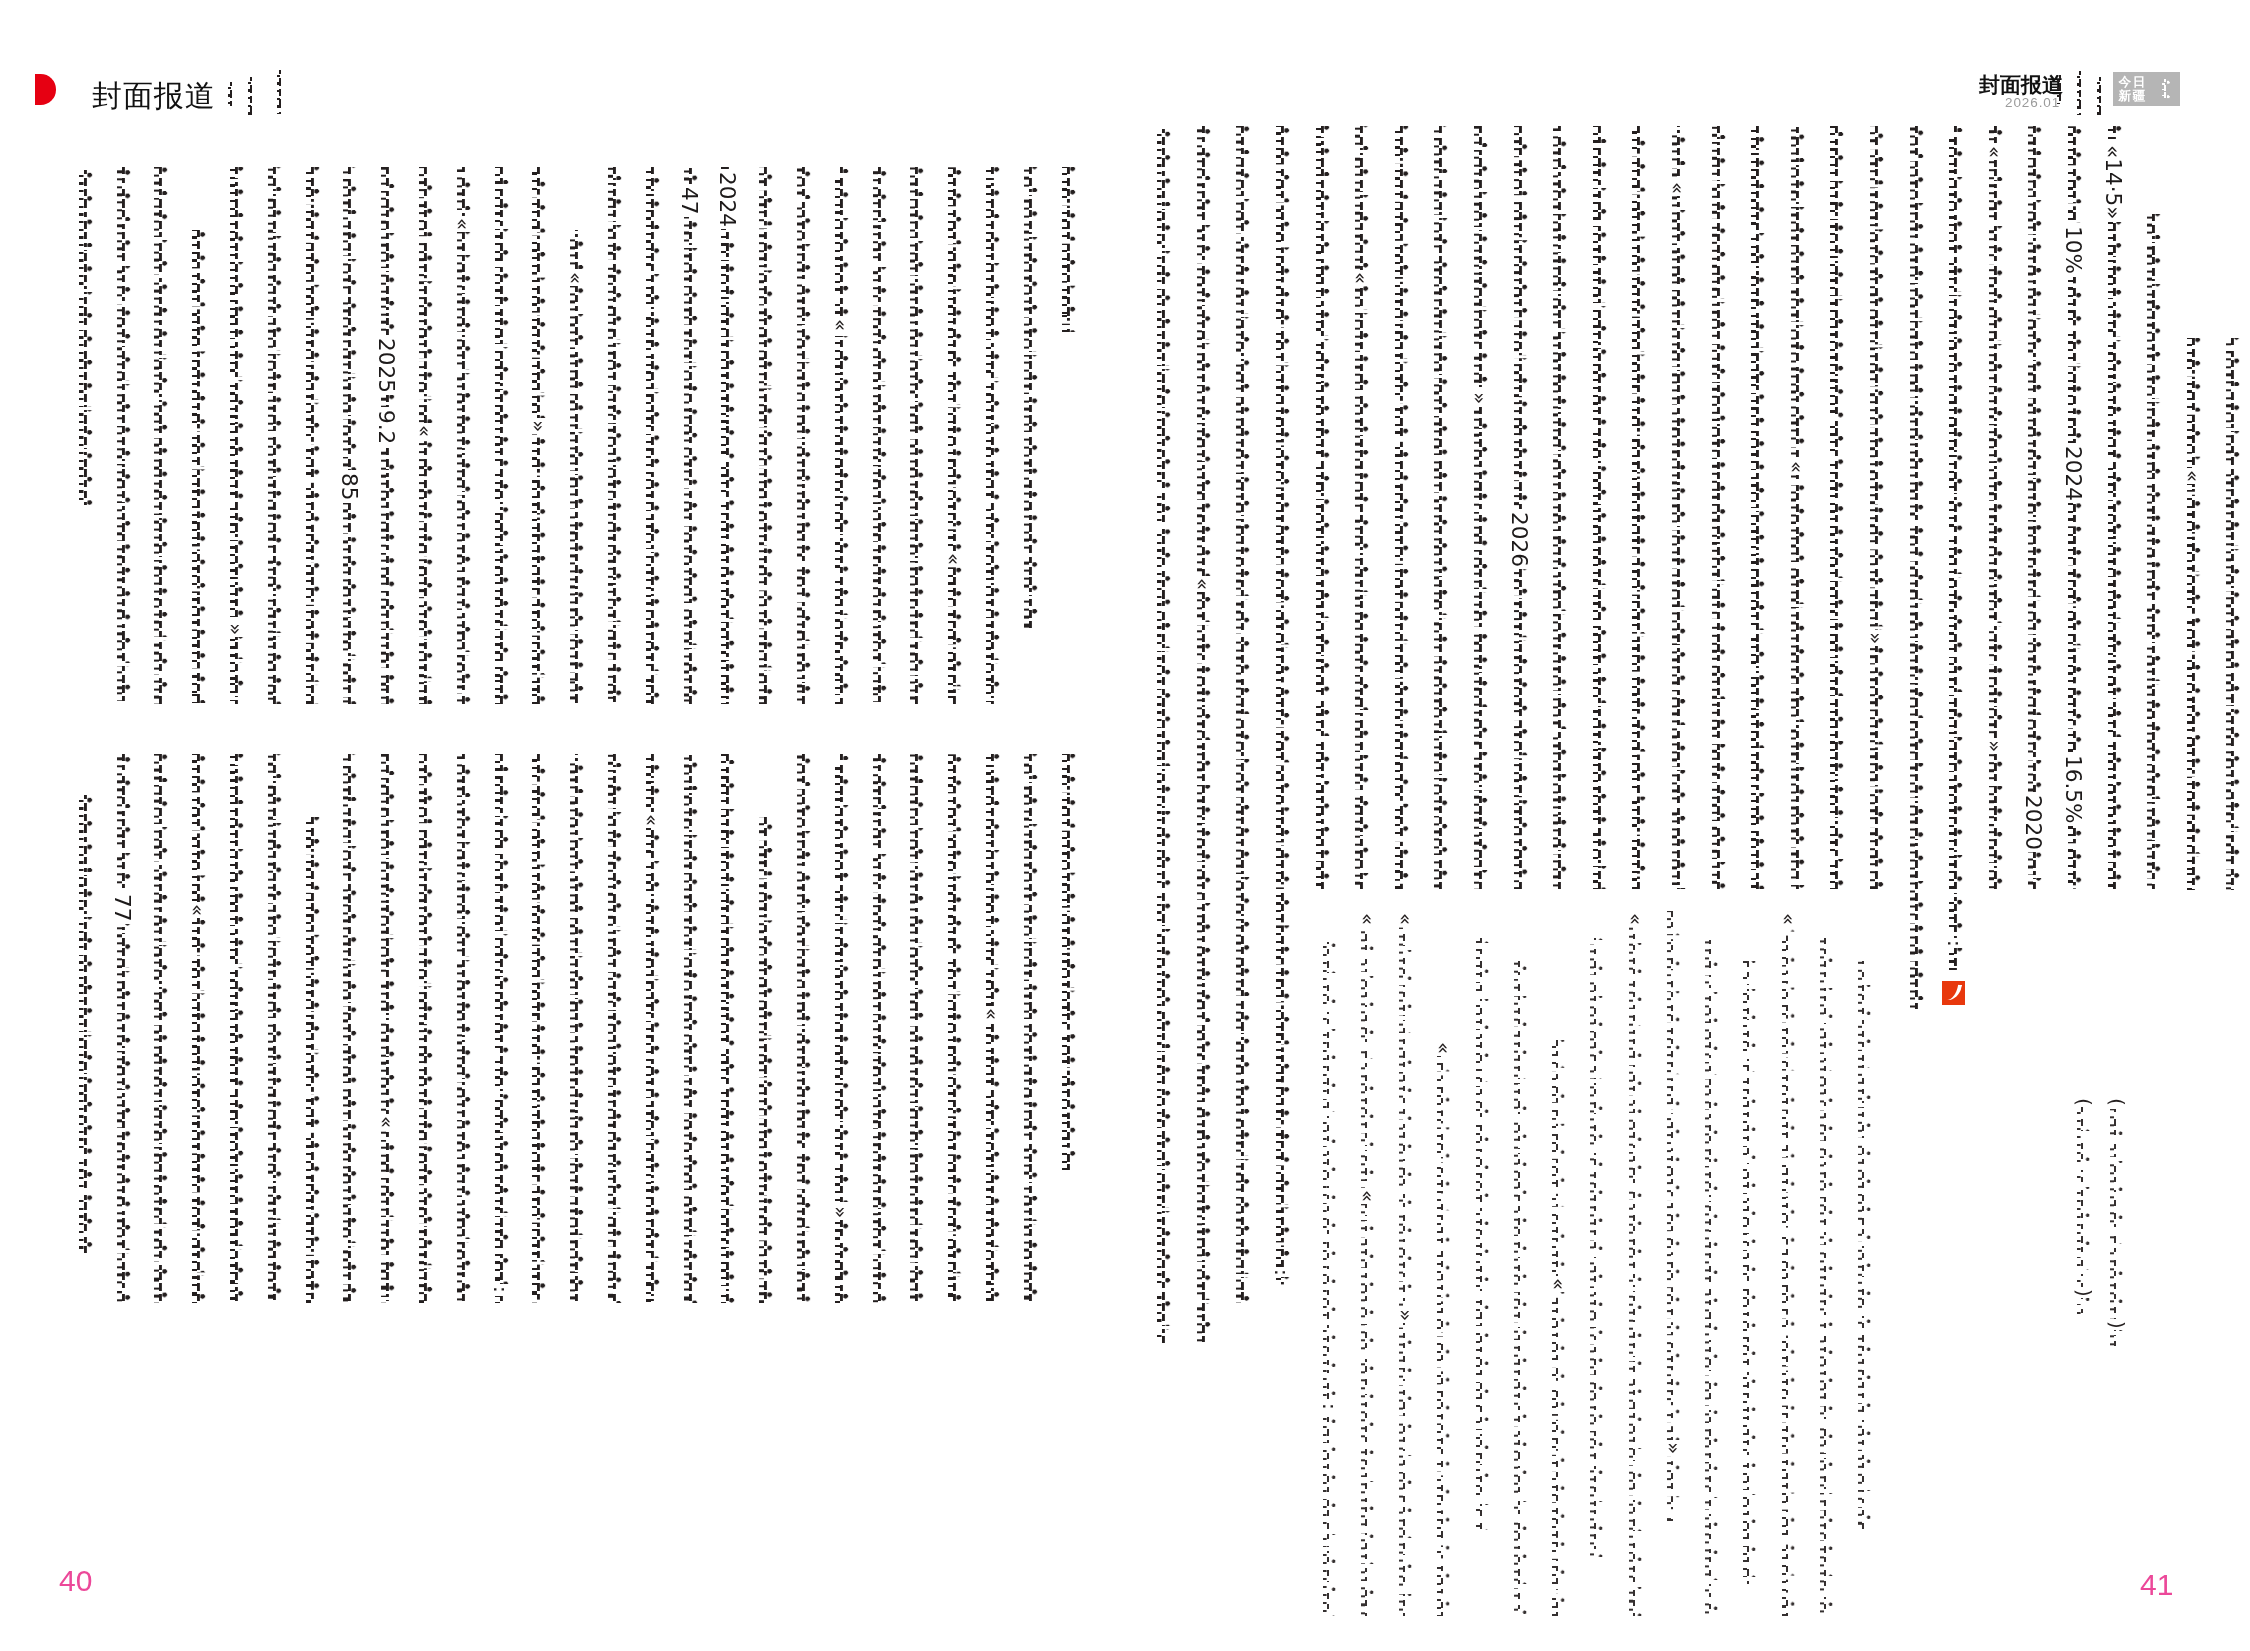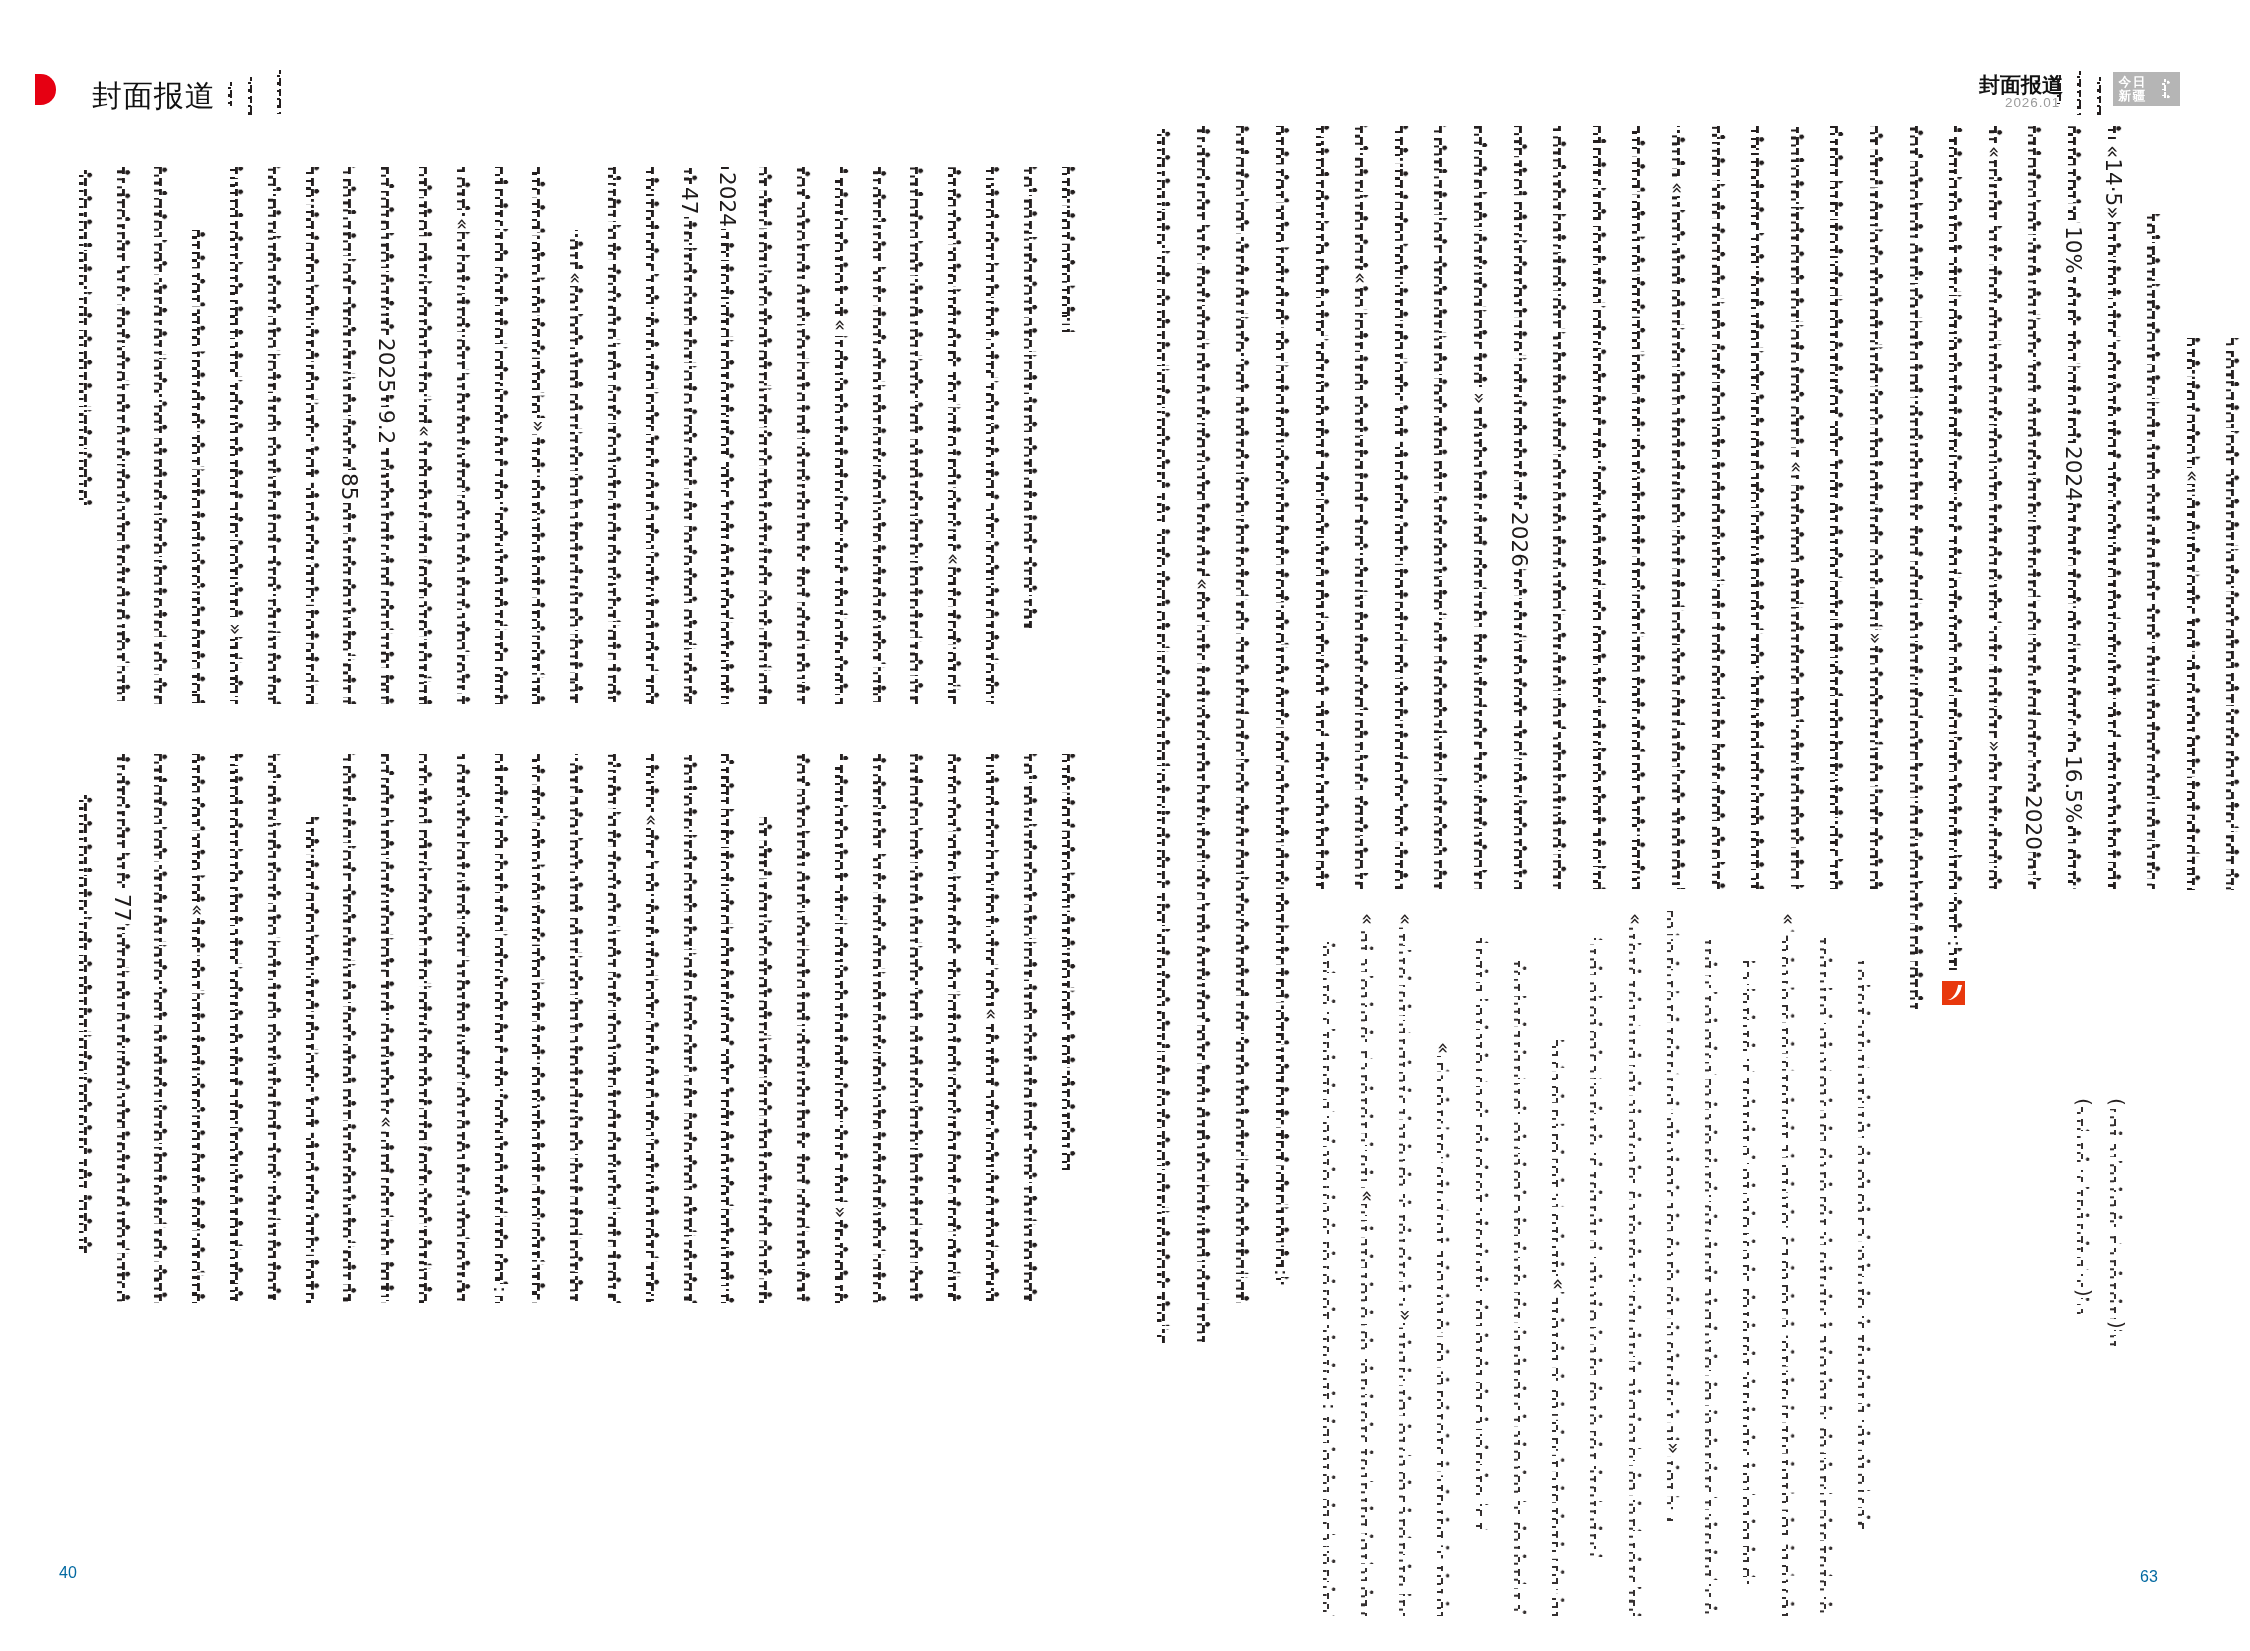--- a/index.html
+++ b/index.html
@@ -52,41 +52,41 @@
         color:#1d1a1a;background:#fff;text-align:center;padding:2.7px 0;}
   .vmark{position:absolute;width:21.6px;writing-mode:vertical-rl;text-orientation:mixed;
          font-family:"DejaVu Sans","Liberation Sans",sans-serif;font-size:20px;line-height:21.6px;
          color:#241f1f;background:#fff;text-align:center;padding:1.8px 0;}
 
   
   .stamp{position:absolute;background:#e8380d;}
   .stamp::after{content:"";position:absolute;right:4.5px;top:2.7px;width:10px;height:17px;
                 border-right:4px solid #fff;border-radius:0 0 120% 0;transform:rotate(8deg);}
 
-  .pgnum{position:absolute;font-size:16px;color:#0369a1;font-family:"Liberation Sans","DejaVu Sans",sans-serif;}
+  .pgnum{position:absolute;font-size:30px;color:#ec4899;font-family:"Liberation Sans","DejaVu Sans",sans-serif;}
 </style>
 </head>
 <body>
 
 <div class="sheet" id="sheet">
 
   <div class="red-tab"></div>
   <div class="hl-title">封面报道</div>
 
   <div class="hr-title">封面报道</div>
   <div class="hr-date">2026.01</div>
   <div class="logo-box">
     <div class="logo-cn">
       <span>今日</span><br>
       <span>新疆</span>
     </div>
   </div>
 
   <div class="pgnum" style="left:59px;top:1564px;">40</div>
-  <div class="pgnum" style="left:2140px;top:1568px;">63</div>
+  <div class="pgnum" style="left:2140px;top:1568px;">41</div>
 
 <div class="mcol" style="left: 74px; top: 167px; height: 338px; background-position: 0px 0px, 4.5px 0px, 10px 0px, 0px 0px;"></div>
     <div class="mcol" style="left: 112px; top: 167px; height: 537px; background-position: 0px -26px, 4.5px -11.7px, 10px 0px, 0px -26px;"></div>
     <div class="mcol" style="left: 149px; top: 167px; height: 537px; background-position: 0px -52px, 4.5px -23.4px, 10px 0px, 0px -52px;"></div>
     <div class="mcol" style="left: 187px; top: 230px; height: 473px; background-position: 0px -3.6px, 4.5px -9px, 10px 0px, 0px -3.6px;"></div>
     <div class="mcol" style="left: 225px; top: 167px; height: 537px; background-position: 0px -30px, 4.5px -21px, 10px 0px, 0px -30px;"></div>
     <div class="vmark" style="left: 224px; top: 621px;">»</div>
     <div class="mcol" style="left: 263px; top: 167px; height: 537px; background-position: 0px -56px, 4.5px -6.3px, 10px 0px, 0px -56px;"></div>
     <div class="mcol" style="left: 301px; top: 167px; height: 537px; background-position: 0px -7.2px, 4.5px -18px, 10px 0px, 0px -7.2px;"></div>
     <div class="mcol" style="left: 338px; top: 167px; height: 537px; background-position: 0px -33px, 4.5px -3.6px, 10px 0px, 0px -33px;"></div>

